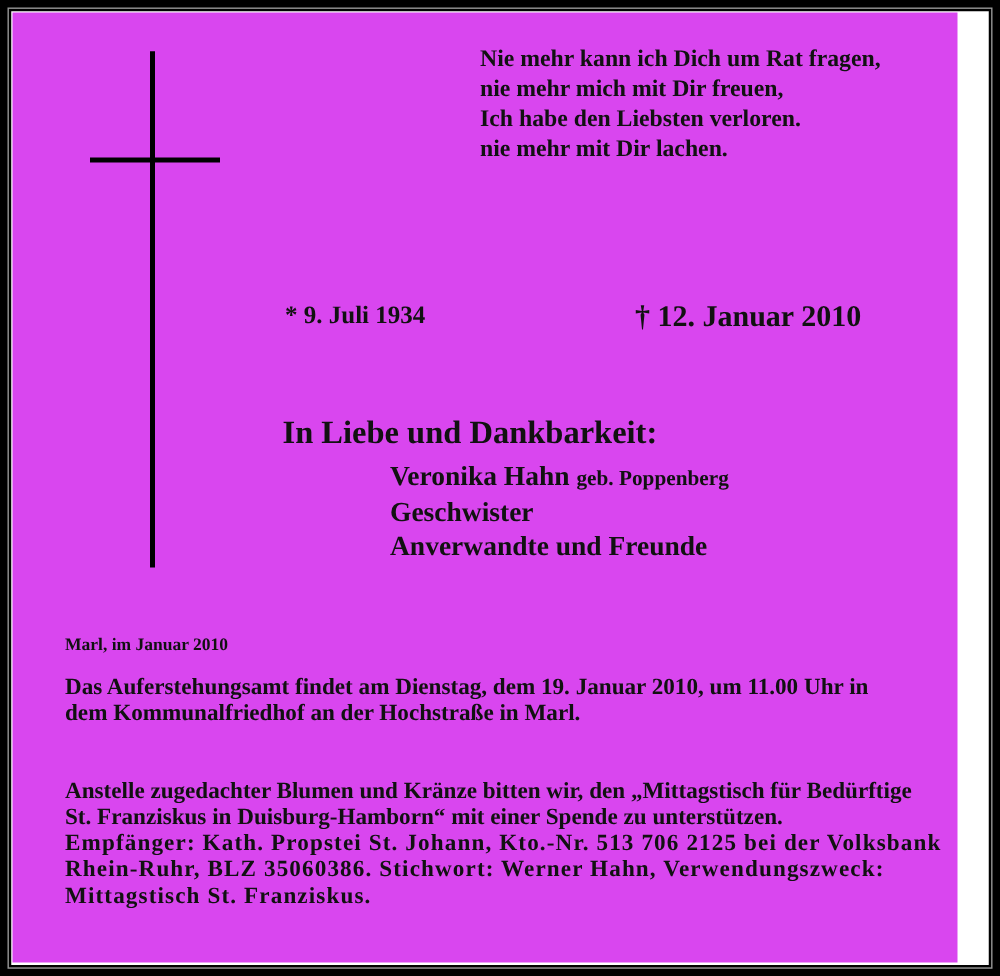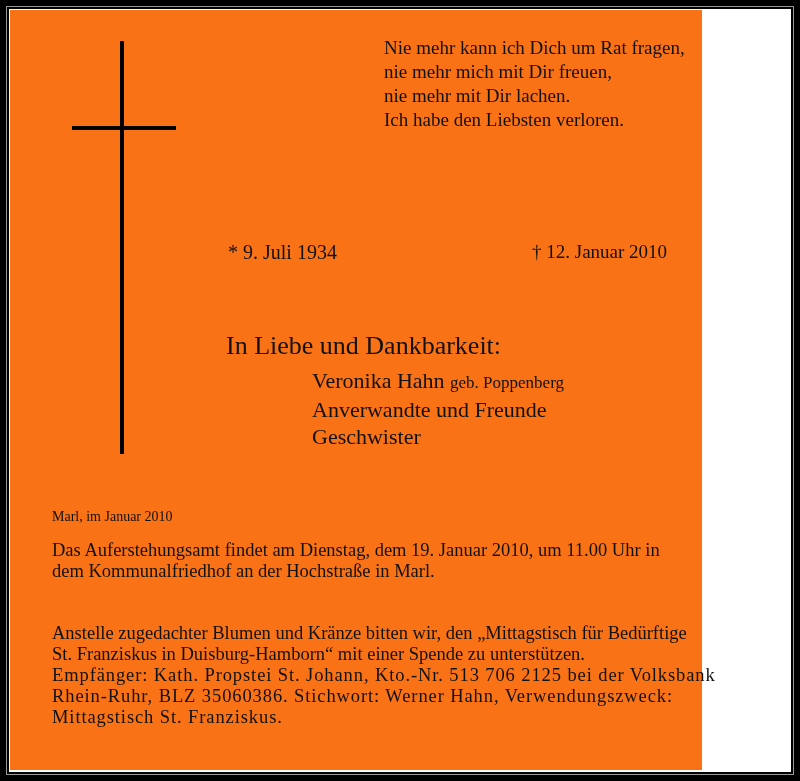--- a/index.html
+++ b/index.html
@@ -30,22 +30,23 @@
     .frame-inner {
       position: absolute;
       left: 7px; top: 7px;
       width: 782px; height: 763px;
       border: 2px solid #000;
       background: #fff;
     }
     .page {
       position: absolute;
       left: 10px; top: 10px;
-      width: 692px; height: 760px;
-      background: #f97316;
+      width: 756px; height: 760px;
+      background: #d946ef;
+      font-weight: bold;
     }
     .cross-v {
       position: absolute;
       left: 110px; top: 31px;
       width: 4px; height: 413px;
       background: #000;
     }
     .cross-h {
       position: absolute;
       left: 62px; top: 116px;
@@ -72,23 +73,22 @@
     }
     .born {
       position: absolute;
       left: 218px; top: 231px;
       font-size: 20px;
       white-space: nowrap;
     }
     .died {
       position: absolute;
       left: 498px; top: 231px;
-      font-size: 19px;
+      font-size: 24px;
       white-space: nowrap;
-      margin-left: 24px;
     }
     .thanks {
       position: absolute;
       left: 216px; top: 321px;
       font-size: 26px;
       white-space: nowrap;
     }
     .mourners {
       position: absolute;
       left: 302px; top: 357px;
@@ -124,40 +124,40 @@
 <div class="page">
 
   <div>
     <div class="cross-v"></div>
     <div class="cross-h"></div>
   </div>
 
   <div class="poem">
     <div>Nie mehr kann ich Dich um Rat fragen,</div>
     <div>nie mehr mich mit Dir freuen,</div>
+    <div>Ich habe den Liebsten verloren.</div>
     <div>nie mehr mit Dir lachen.</div>
-    <div>Ich habe den Liebsten verloren.</div>
   </div>
 
 
   <div class="born">* 9. Juli 1934</div>
   <div class="died">† 12. Januar 2010</div>
 
   <div class="thanks">In Liebe und Dankbarkeit:</div>
 
   <div class="mourners">
     <div>
       <span>Veronika Hahn</span>
       <span class="small">geb. Poppenberg</span>
     </div>
     <div>
-      <span>Anverwandte und Freunde</span>
+      <span>Geschwister</span>
     </div>
     <div>
-      <span>Geschwister</span>
+      <span>Anverwandte und Freunde</span>
     </div>
   </div>
 
   <div class="place-date">Marl, im Januar 2010</div>
 
   <div class="para para1">
     <div>Das Auferstehungsamt findet am Dienstag, dem 19. Januar 2010, um 11.00 Uhr in</div>
     <div>dem Kommunalfriedhof an der Hochstraße in Marl.</div>
   </div>
 

